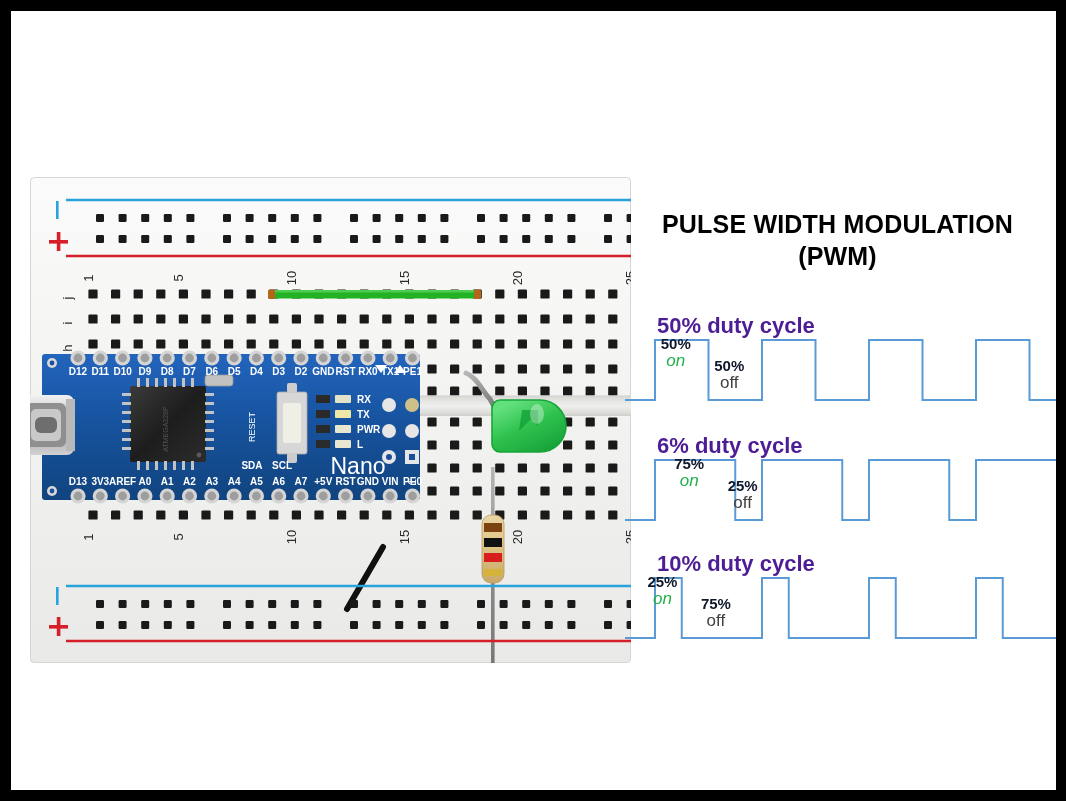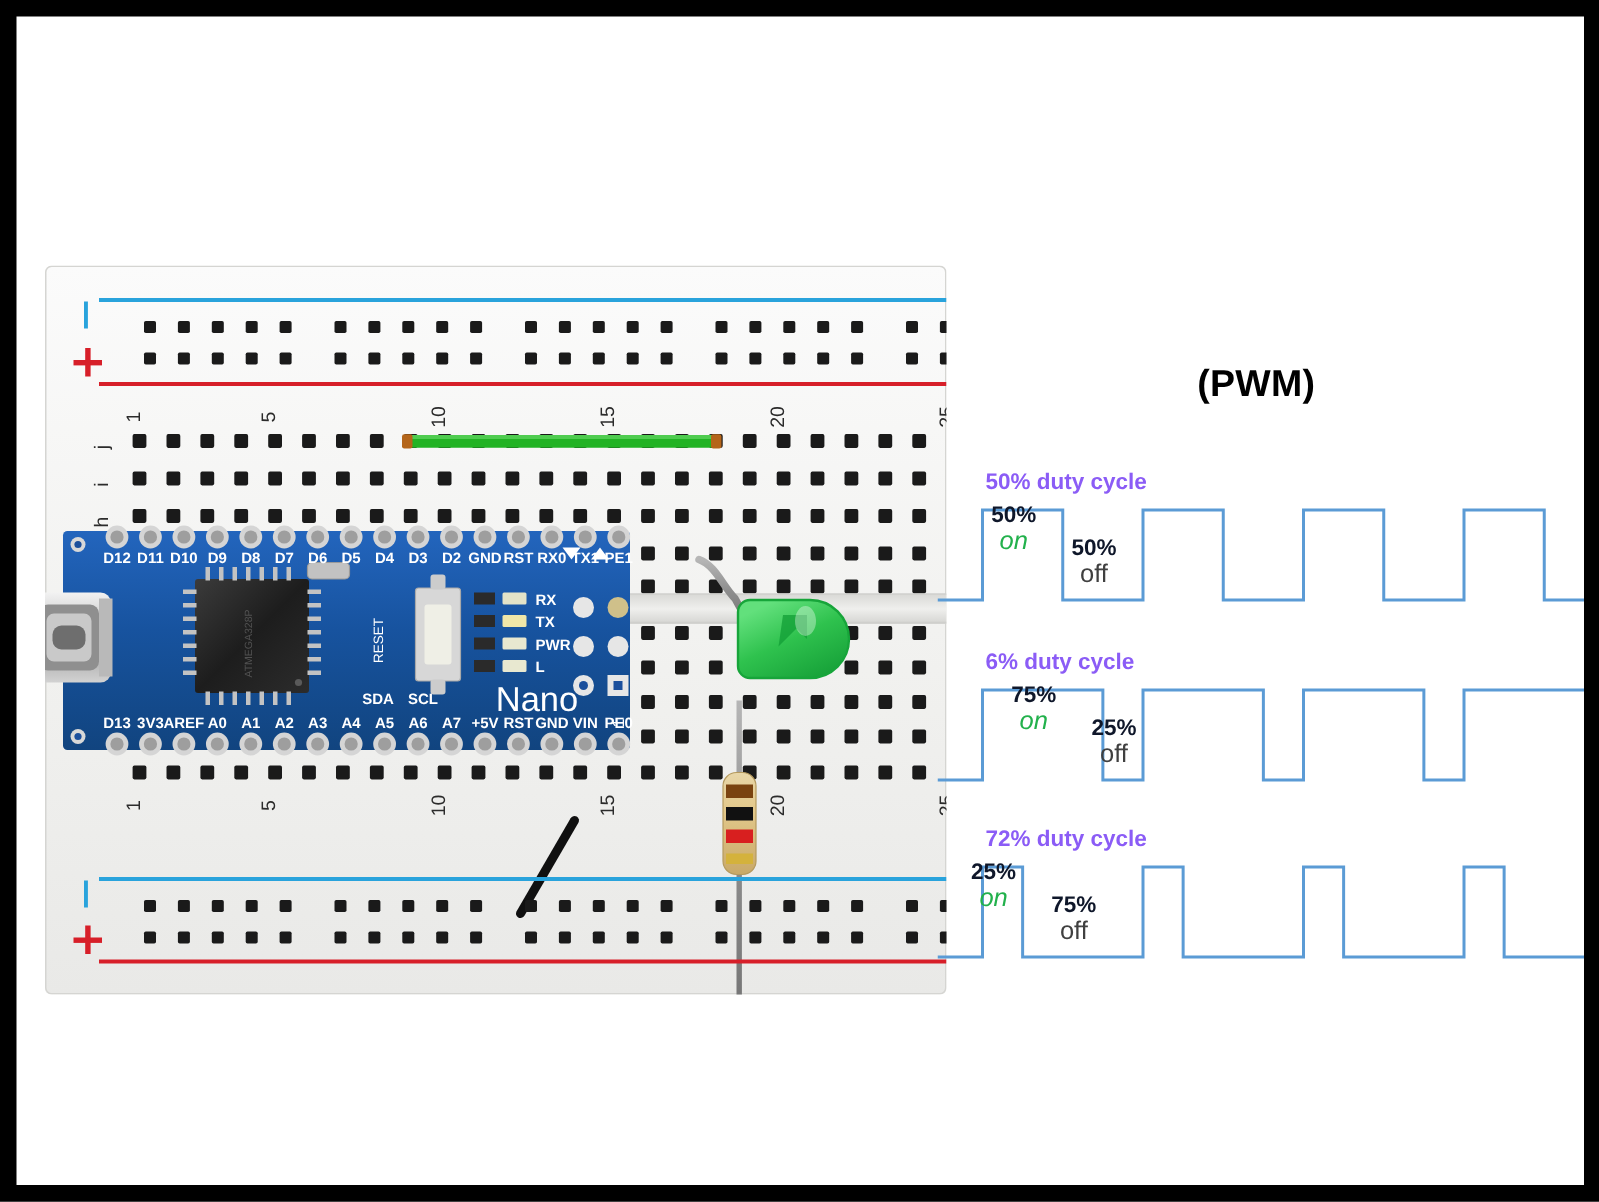--- a/index.html
+++ b/index.html
@@ -41,23 +41,23 @@
     font-weight: bold;
     color: #000000;
     line-height: 32px;
     letter-spacing: 0.2px;
   }
   .duty-block { position: absolute; left: 0; width: 431px; }
   .duty-heading {
     position: absolute;
     left: 32px;
     top: 0;
-    font-size: 15px;
+    font-size: 22px;
     font-weight: bold;
-    color: #8b5cf6;
+    color: #4c1d95;
   }
   .wave-area {
     position: absolute;
     left: 0;
     top: 17px;
     width: 431px;
     height: 80px;
   }
   .wave-area svg { display: block; }
   .lbl {
@@ -760,21 +760,21 @@
           <rect x="641.8000000000003" y="444" width="8" height="8" rx="1.2" fill="#1a1a1a"></rect>
           <rect x="664.4000000000003" y="423" width="8" height="8" rx="1.2" fill="#1a1a1a"></rect>
           <rect x="664.4000000000003" y="444" width="8" height="8" rx="1.2" fill="#1a1a1a"></rect>
         </g>
     </svg>
   </div>
 
   <div id="pwm-panel">
 
     <div class="pwm-title">
-      <br>
+      <span>PULSE WIDTH MODULATION</span><br>
       <span>(PWM)</span>
     </div>
 
     <div class="duty-block" id="block0" style="top:122px;">
       <div class="duty-heading">50% duty cycle</div>
       <div class="wave-area">
           <svg width="431" height="80" viewBox="0 0 431 80">
             <path d="M0,70 L30,70 L30,10 L83.5,10 L83.5,70 L137,70 L137,10 L190.5,10 L190.5,70 L244,70 L244,10 L297.5,10 L297.5,70 L351,70 L351,10 L404.5,10 L404.5,70 L431,70" fill="none" stroke="#5b9bd5" stroke-width="2" stroke-linejoin="miter"></path>
           </svg>
         </div>
@@ -799,21 +799,21 @@
         <span class="pct">75%</span>
         <span class="state-on">on</span>
       </div>
       <div class="lbl" id="lbl1off" style="left: 102.625px; top: 44px; text-align: center;">
         <span class="pct">25%</span>
         <span class="state-off">off</span>
       </div>
     </div>
 
     <div class="duty-block" id="block2" style="top:360px;">
-      <div class="duty-heading">72% duty cycle</div>
+      <div class="duty-heading">10% duty cycle</div>
       <div class="wave-area">
           <svg width="431" height="80" viewBox="0 0 431 80">
             <path d="M0,70 L30,70 L30,10 L56.75,10 L56.75,70 L137,70 L137,10 L163.75,10 L163.75,70 L244,70 L244,10 L270.75,10 L270.75,70 L351,70 L351,10 L377.75,10 L377.75,70 L431,70" fill="none" stroke="#5b9bd5" stroke-width="2" stroke-linejoin="miter"></path>
           </svg>
         </div>
       <div class="lbl" id="lbl2on" style="left: 22.375px; top: 22px; text-align: center;">
         <span class="pct">25%</span>
         <span class="state-on">on</span>
       </div>
       <div class="lbl" id="lbl2off" style="left: 75.875px; top: 44px; text-align: center;">

